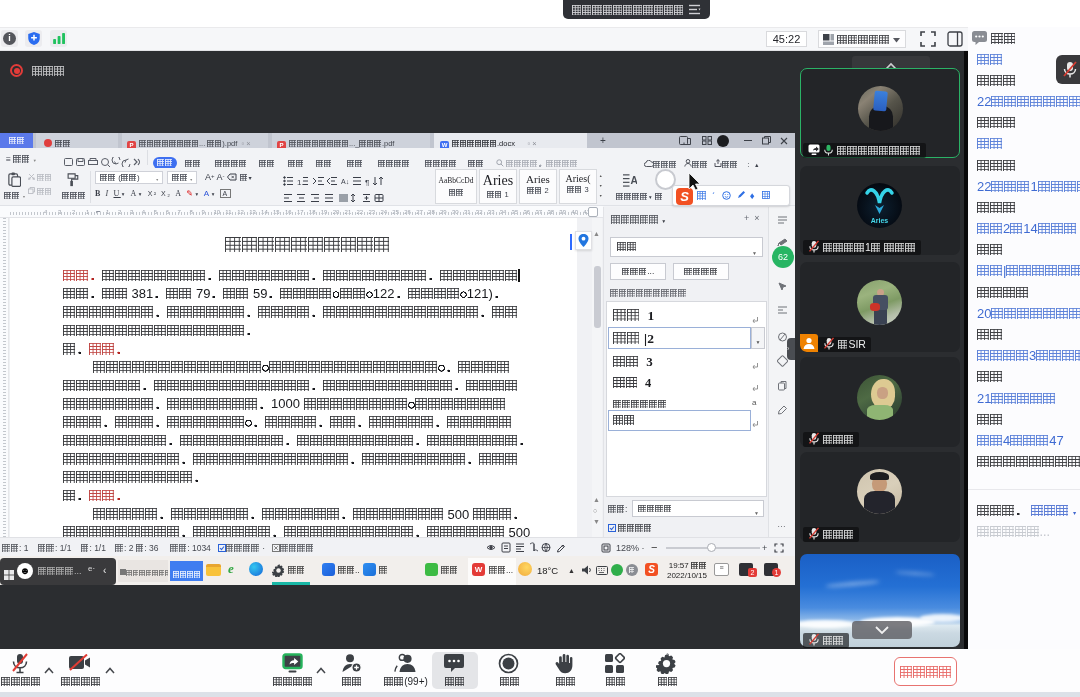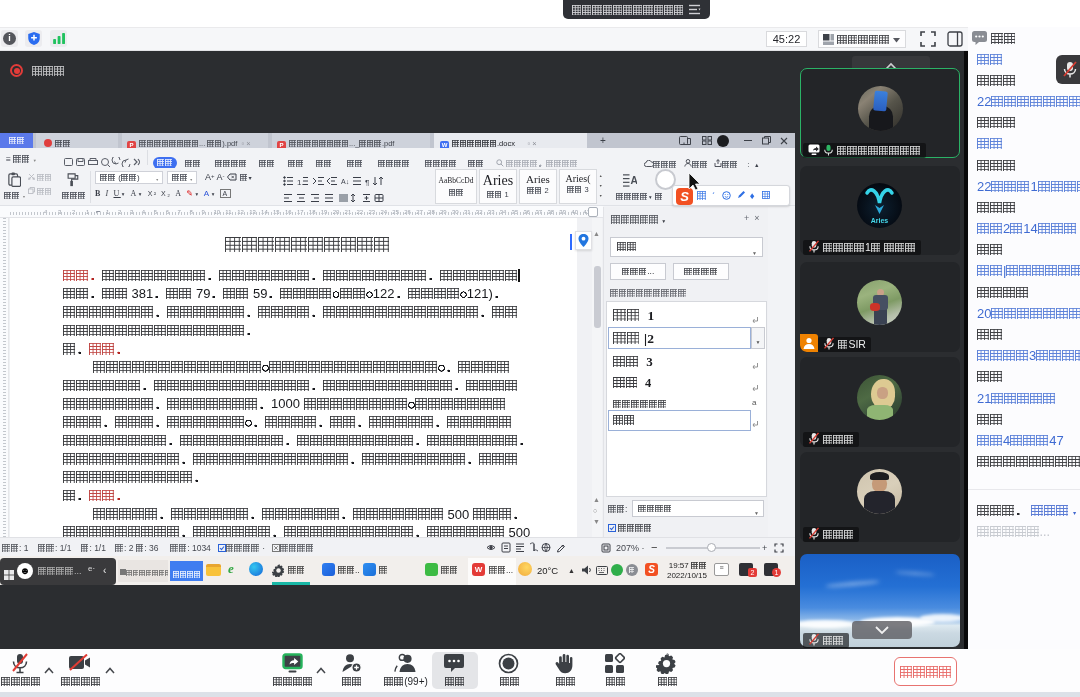--- a/index.html
+++ b/index.html
@@ -377,20 +377,37 @@
 <div class="abs" style="left:147px;top:207px;"><svg width="8" height="8" viewBox="0 0 8 8">
           <path d="M6.5 1v4H2M3.5 3L2 5l1.5 2" fill="none" stroke="#888" stroke-width="0.9"></path>
         </svg></div>
 <div class="abs" style="left:4px;top:297px;font-size:8.5px;color:#3c3f47;"><i class="z" style="width:8.5px;height:7.6px;background-size:100% 2.2px,2.6px 100%;"></i><i class="z" style="width:8.5px;height:7.6px;background-size:100% 2.2px,2.6px 100%;"></i>:</div>
 <div class="abs" style="left:28px;top:293px;width:132px;height:17px;background:#fff;border:1px solid #c8cad1;font-size:8.5px;color:#34363c;line-height:15px;padding-left:5px;"><i class="z" style="width:8.5px;height:7.6px;background-size:100% 2.2px,2.6px 100%;"></i><i class="z" style="width:8.5px;height:7.6px;background-size:100% 2.2px,2.6px 100%;"></i><i class="z" style="width:8.5px;height:7.6px;background-size:100% 2.2px,2.6px 100%;"></i><i class="z" style="width:8.5px;height:7.6px;background-size:100% 2.2px,2.6px 100%;"></i><span class="abs" style="right:4px;top:5px;font-size:5px;color:#666;">▼</span></div>
 <div class="abs" style="left:4px;top:316px;font-size:8.5px;color:#34363c;"><svg width="8" height="8" viewBox="0 0 8 8" style="vertical-align:-1px;">
           <rect x="0.5" y="0.5" width="7" height="7" fill="none" stroke="#2a62d8"></rect>
           <path d="M2 4l1.5 1.7L6 2.5" fill="none" stroke="#2a62d8" stroke-width="1.1"></path>
         </svg> <i class="z" style="width:8.5px;height:7.6px;background-size:100% 2.2px,2.6px 100%;"></i><i class="z" style="width:8.5px;height:7.6px;background-size:100% 2.2px,2.6px 100%;"></i><i class="z" style="width:8.5px;height:7.6px;background-size:100% 2.2px,2.6px 100%;"></i><i class="z" style="width:8.5px;height:7.6px;background-size:100% 2.2px,2.6px 100%;"></i></div>
 </div>
+<div class="abs" style="left:768px;top:74px;width:27px;height:330px;background:#f3f4f6;border-left:1px solid #dfe1e5;overflow:hidden;">
+<div class="abs" style="left:8px;top:8px;"><svg width="11" height="230" viewBox="0 0 11 230" fill="none" stroke="#6f7278" stroke-width="1">
+          <path d="M1 2h9M1 5h9M1 8h6"></path>
+          <path d="M2 28l6-4 2 2-6 4zM2 28l-1 3z" fill="#6f7278"></path>
+          <path d="M2 68l7 3-3 1-1 3z" fill="#6f7278"></path>
+          <path d="M1 92h9M1 95h5M1 98h9"></path>
+          <circle cx="5.5" cy="122" r="4"></circle>
+          <path d="M3 125l5-6"></path>
+          <rect x="1.5" y="142" width="8" height="8" rx="1" transform="rotate(45 5.5 146)"></rect>
+          <rect x="1.5" y="168" width="6" height="7" rx="1"></rect>
+          <path d="M4 168v-1.5h5v7h-1.5"></path>
+          <path d="M2 196l5-5 2.5 2.5-5 5-3 .5z"></path>
+        </svg></div>
+<div class="abs" style="left:3px;top:39px;width:22px;height:22px;border-radius:50%;background:#27b563;color:#fff;font-size:9px;text-align:center;line-height:22px;">62</div>
+<div class="abs" style="left:18px;top:131px;width:9px;height:22px;background:#4a4d52;border-radius:4px 0 0 4px;color:#ddd;font-size:7px;line-height:22px;">›</div>
+<div class="abs" style="left:8px;top:312px;font-size:9px;color:#6f7278;">…</div>
+</div>
 <div class="abs" style="left:0;top:404px;width:795px;height:19px;background:#f1f2f5;border-top:1px solid #e0e1e5;font-size:8.5px;color:#45484f;overflow:hidden;">
 <div class="abs" style="left:2px;top:5px;"><span style="white-space:nowrap;"><i class="z" style="width:8.5px;height:7.6px;background-size:100% 2.2px,2.6px 100%;"></i><i class="z" style="width:8.5px;height:7.6px;background-size:100% 2.2px,2.6px 100%;"></i>: 1&nbsp;&nbsp;&nbsp; <i class="z" style="width:8.5px;height:7.6px;background-size:100% 2.2px,2.6px 100%;"></i><i class="z" style="width:8.5px;height:7.6px;background-size:100% 2.2px,2.6px 100%;"></i>: 1/1&nbsp;&nbsp;&nbsp; <i class="z" style="width:8.5px;height:7.6px;background-size:100% 2.2px,2.6px 100%;"></i>: 1/1&nbsp;&nbsp;&nbsp; <i class="z" style="width:8.5px;height:7.6px;background-size:100% 2.2px,2.6px 100%;"></i>: 2 <i class="z" style="width:8.5px;height:7.6px;background-size:100% 2.2px,2.6px 100%;"></i>: 36&nbsp;&nbsp;&nbsp;&nbsp; <i class="z" style="width:8.5px;height:7.6px;background-size:100% 2.2px,2.6px 100%;"></i><i class="z" style="width:8.5px;height:7.6px;background-size:100% 2.2px,2.6px 100%;"></i>: 1034&nbsp;&nbsp; <svg width="8" height="8" viewBox="0 0 8 8" style="vertical-align:-1px;">
             <rect x="0.5" y="0.5" width="7" height="7" fill="none" stroke="#2a62d8"></rect>
             <path d="M2 4l1.5 1.7L6 2.5" fill="none" stroke="#2a62d8" stroke-width="1.1"></path>
           </svg><i class="z" style="width:8.5px;height:7.6px;background-size:100% 2.2px,2.6px 100%;"></i><i class="z" style="width:8.5px;height:7.6px;background-size:100% 2.2px,2.6px 100%;"></i><i class="z" style="width:8.5px;height:7.6px;background-size:100% 2.2px,2.6px 100%;"></i><i class="z" style="width:8.5px;height:7.6px;background-size:100% 2.2px,2.6px 100%;"></i> ·&nbsp;&nbsp; <svg width="8" height="8" viewBox="0 0 8 8" style="vertical-align:-1px;">
             <rect x="0.5" y="0.5" width="7" height="7" fill="none" stroke="#777"></rect>
             <path d="M2.2 2.2l3.6 3.6M5.8 2.2L2.2 5.8" stroke="#777" stroke-width="0.9"></path>
           </svg><i class="z" style="width:8.5px;height:7.6px;background-size:100% 2.2px,2.6px 100%;"></i><i class="z" style="width:8.5px;height:7.6px;background-size:100% 2.2px,2.6px 100%;"></i><i class="z" style="width:8.5px;height:7.6px;background-size:100% 2.2px,2.6px 100%;"></i><i class="z" style="width:8.5px;height:7.6px;background-size:100% 2.2px,2.6px 100%;"></i></span></div>
 <div class="abs" style="left:486px;top:4px;"><svg width="110" height="11" viewBox="0 0 110 11" fill="none" stroke="#3c3f47" stroke-width="1">
           <path d="M1 5.5q4-4 8 0q-4 4-8 0z"></path>
@@ -400,21 +417,21 @@
           <path d="M30 2h8M30 4.5h8M30 7h5M30 9.5h8"></path>
           <path d="M44 2c2-1.5 4-1.5 4 0v7c0-1.5 2-1.5 4 0M48 2v7" stroke-width="0.9"></path>
           <circle cx="60" cy="5.5" r="4"></circle>
           <path d="M56 5.5h8M60 1.5q3 4 0 8q-3-4 0-8z" stroke-width="0.8"></path>
           <path d="M72 8l5-5 1.5 1.5-5 5-2 .5zM76 3.5l1.5 1.5"></path>
         </svg></div>
 <svg class="abs" style="left:601px;top:5px;" width="10" height="10" viewBox="0 0 10 10" fill="none" stroke="#3c3f47">
         <rect x="1" y="1" width="8" height="8" rx="1"></rect>
         <rect x="3" y="3" width="4" height="4"></rect>
       </svg>
-<div class="abs" style="left:616px;top:5px;font-size:9px;">207% ·</div>
+<div class="abs" style="left:616px;top:5px;font-size:9px;">128% ·</div>
 <div class="abs" style="left:651px;top:3px;font-size:11px;color:#333;">−</div>
 <div class="abs" style="left:666px;top:9px;width:94px;height:1.5px;background:#c9cbd1;"></div>
 <div class="abs" style="left:707px;top:4.5px;width:9px;height:9px;border-radius:50%;background:#fff;border:1px solid #a9acb3;"></div>
 <div class="abs" style="left:762px;top:5px;font-size:9px;">+</div>
 <svg class="abs" style="left:774px;top:5px;" width="10" height="10" viewBox="0 0 10 10" fill="none" stroke="#3c3f47" stroke-width="1.2">
         <path d="M1 3.5V1h2.5M6.5 1H9v2.5M9 6.5V9H6.5M3.5 9H1V6.5"></path>
       </svg>
 </div>
 <div class="abs" style="left:0;top:423px;width:795px;height:29px;background:#f2efec;overflow:hidden;">
 <div class="abs" style="left:0px;top:2px;width:116px;height:27px;background:#3a3a3c;border-radius:4px;">
@@ -445,21 +462,21 @@
 <div class="abs" style="left:322px;top:7px;width:13px;height:13px;border-radius:3px;background:linear-gradient(135deg,#2f7ff2,#1b5fd8);"></div>
 <div class="abs" style="left:338px;top:9px;font-size:8.5px;color:#333;white-space:nowrap;"><i class="z" style="width:8.5px;height:7.6px;background-size:100% 2.2px,2.6px 100%;"></i><i class="z" style="width:8.5px;height:7.6px;background-size:100% 2.2px,2.6px 100%;"></i>..</div>
 <div class="abs" style="left:363px;top:7px;width:13px;height:13px;border-radius:3px;background:linear-gradient(135deg,#2f8ff2,#1b6fd8);"></div>
 <div class="abs" style="left:379px;top:9px;font-size:8.5px;color:#333;white-space:nowrap;"><i class="z" style="width:8.5px;height:7.6px;background-size:100% 2.2px,2.6px 100%;"></i></div>
 <div class="abs" style="left:425px;top:7px;width:13px;height:13px;border-radius:3px;background:#3dbb44;"></div>
 <div class="abs" style="left:441px;top:9px;font-size:8.5px;color:#333;white-space:nowrap;"><i class="z" style="width:8.5px;height:7.6px;background-size:100% 2.2px,2.6px 100%;"></i><i class="z" style="width:8.5px;height:7.6px;background-size:100% 2.2px,2.6px 100%;"></i></div>
 <div class="abs" style="left:468px;top:2px;width:48px;height:27px;background:#fcfbfa;"></div>
 <div class="abs" style="left:472px;top:7px;width:13px;height:13px;border-radius:3px;background:#e33b37;color:#fff;font-size:8px;font-weight:bold;text-align:center;line-height:13px;">W</div>
 <div class="abs" style="left:489px;top:9px;font-size:8.5px;color:#333;"><i class="z" style="width:8.5px;height:7.6px;background-size:100% 2.2px,2.6px 100%;"></i><i class="z" style="width:8.5px;height:7.6px;background-size:100% 2.2px,2.6px 100%;"></i>...</div>
 <div class="abs" style="left:518px;top:6px;width:14px;height:14px;border-radius:50%;background:radial-gradient(circle at 62% 38%,#ffd761,#f0a83a);"></div>
-<div class="abs" style="left:537px;top:9px;font-size:9.5px;color:#222;">20°C</div>
+<div class="abs" style="left:537px;top:9px;font-size:9.5px;color:#222;">18°C</div>
 <div class="abs" style="left:568px;top:11px;font-size:7px;color:#333;">▲</div>
 <svg class="abs" style="left:581px;top:9px;" width="11" height="10" viewBox="0 0 11 10">
         <path d="M1 3.5h2.5L7 0.5v9L3.5 6.5H1z" fill="#3c4045"></path>
         <path d="M8.5 3a3 3 0 010 4" fill="none" stroke="#3c4045"></path>
       </svg>
 <svg class="abs" style="left:596px;top:10px;" width="12" height="9" viewBox="0 0 12 9" fill="none" stroke="#3c4045">
         <rect x="0.5" y="0.5" width="11" height="8" rx="1"></rect>
         <path d="M2.5 2.5h1M5 2.5h1M7.5 2.5h1M2.5 4.5h1M5 4.5h1M7.5 4.5h1M3 6.5h5" stroke-width="0.8"></path>
       </svg>
 <div class="abs" style="left:611px;top:8px;width:12px;height:12px;border-radius:50%;background:#2fae4a;"></div>

